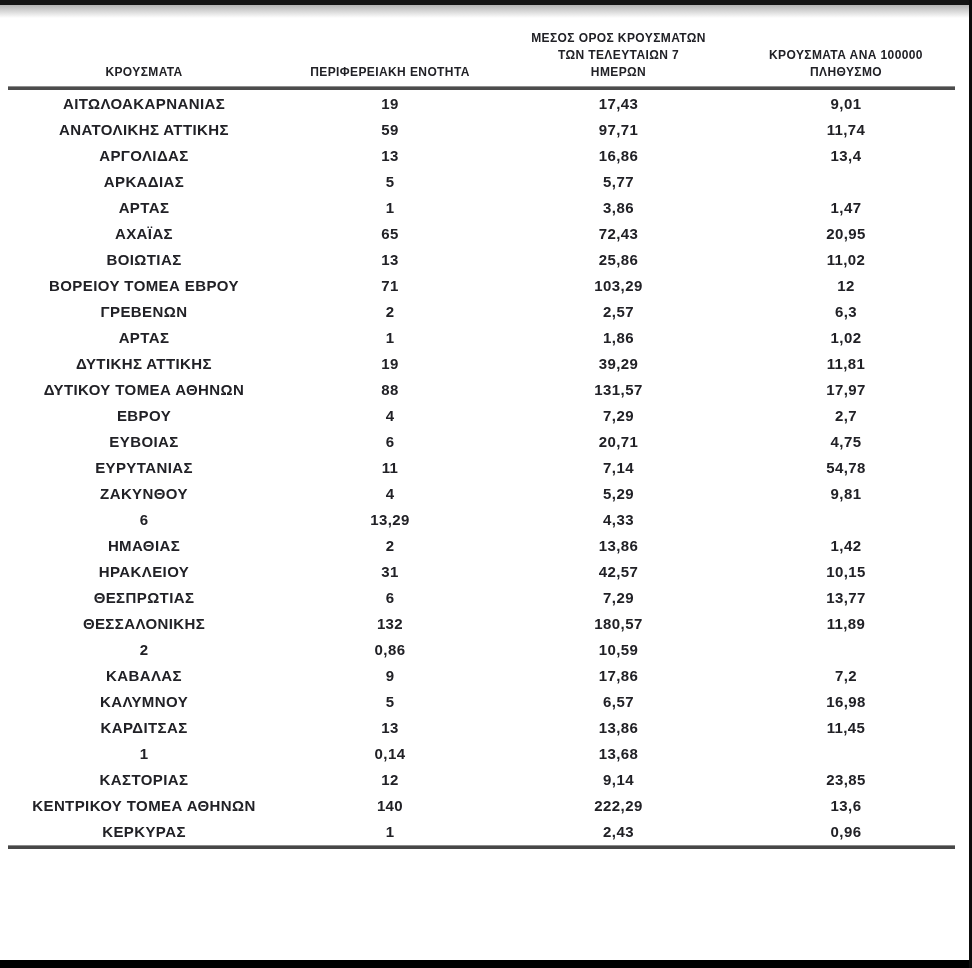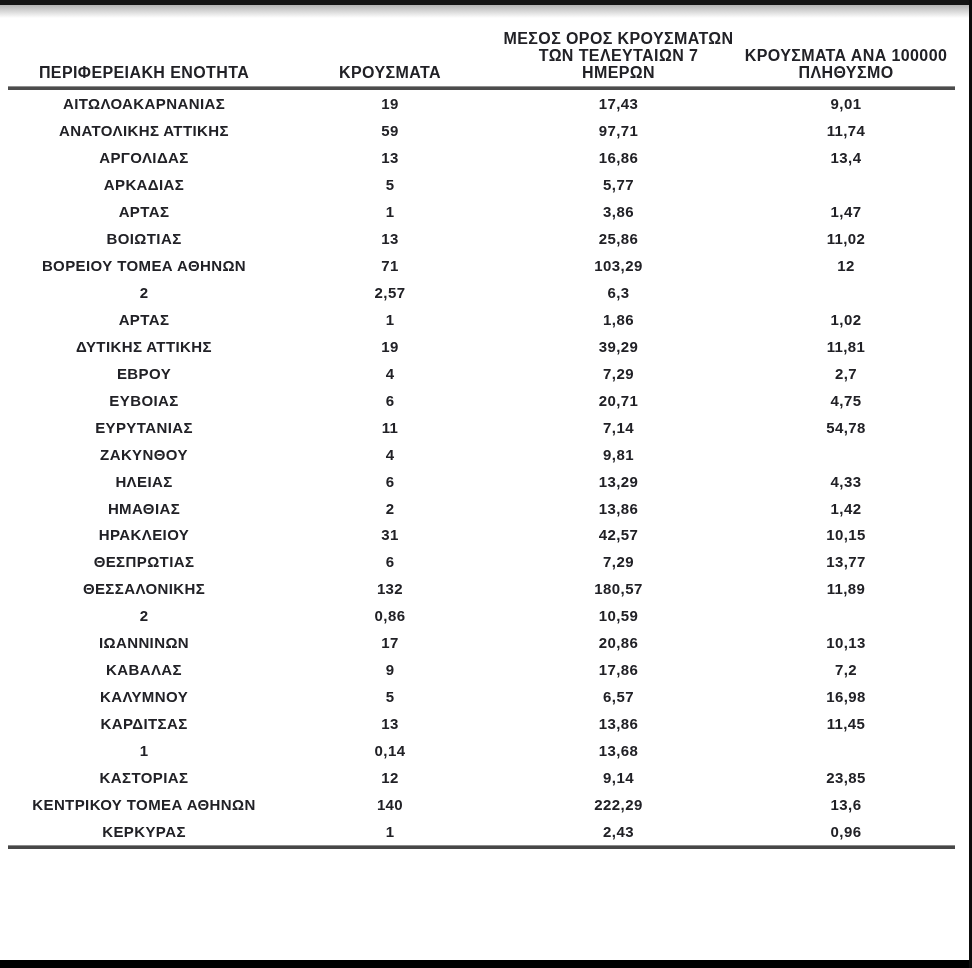--- a/index.html
+++ b/index.html
@@ -11,21 +11,21 @@
   .top-bar{position:absolute;top:0;left:0;width:972px;height:5px;background:#141414;z-index:3;}
   .top-shadow{position:absolute;top:5px;left:0;width:972px;height:13px;
     background:linear-gradient(#b3b3b3,#ffffff);z-index:2;}
   .right-strip{position:absolute;top:0;right:0;width:3px;height:968px;background:#0d0d0d;z-index:4;}
   .bottom-bar{position:absolute;bottom:0;left:0;width:972px;height:8px;background:#000000;z-index:3;}
 
   .table-wrap{position:absolute;left:8px;top:15px;width:947px;z-index:1;color:#212126;}
 
   .thead{display:grid;grid-template-columns:272px 220px 237px 218px;align-items:end;height:71px;}
   .th{
-    text-align:center;font-weight:bold;font-size:16px;line-height:17px;
+    text-align:center;font-weight:bold;font-size:12px;line-height:17px;
     letter-spacing:0.4px;padding-bottom:5px;color:#212126;
   }
   .rule{height:3px;background:#4c4c4c;border-top:1px solid #8f8f8f;}
   .rule-bottom{height:3px;background:#474747;border-top:1px solid #8a8a8a;}
 
   .tbody{display:flex;flex-direction:column;height:755px;}
   .tr{flex:1;display:grid;grid-template-columns:272px 220px 237px 218px;align-items:center;}
   .td{
     text-align:center;font-weight:bold;font-size:15px;letter-spacing:0.4px;
     color:#212126;white-space:nowrap;
@@ -35,24 +35,24 @@
 <body>
 
 <div class="top-bar"></div>
 <div class="top-shadow"></div>
 <div class="right-strip"></div>
 <div class="bottom-bar"></div>
 
 <div class="table-wrap">
   <div class="thead" id="thead">
       <div class="th">
+        <div>ΚΡΟΥΣΜΑΤΑ</div>
+      </div>
+      <div class="th">
         <div>ΠΕΡΙΦΕΡΕΙΑΚΗ ΕΝΟΤΗΤΑ</div>
-      </div>
-      <div class="th">
-        <div>ΚΡΟΥΣΜΑΤΑ</div>
       </div>
       <div class="th">
         <div>ΜΕΣΟΣ ΟΡΟΣ ΚΡΟΥΣΜΑΤΩΝ</div>
         <div>ΤΩΝ ΤΕΛΕΥΤΑΙΩΝ 7</div>
         <div>ΗΜΕΡΩΝ</div>
       </div>
       <div class="th">
         <div>ΚΡΟΥΣΜΑΤΑ ΑΝΑ 100000</div>
         <div>ΠΛΗΘΥΣΜΟ</div>
       </div>
@@ -82,73 +82,86 @@
         <div class="td">5</div>
         <div class="td">5,77</div>
       </div>
       <div class="tr">
         <div class="td">ΑΡΤΑΣ</div>
         <div class="td">1</div>
         <div class="td">3,86</div>
         <div class="td">1,47</div>
       </div>
       <div class="tr">
+        <div class="td">ΑΧΑΪΑΣ</div>
+        <div class="td">65</div>
+        <div class="td">72,43</div>
+        <div class="td">20,95</div>
+      </div>
+      <div class="tr">
         <div class="td">ΒΟΙΩΤΙΑΣ</div>
         <div class="td">13</div>
         <div class="td">25,86</div>
         <div class="td">11,02</div>
       </div>
       <div class="tr">
-        <div class="td">ΒΟΡΕΙΟΥ ΤΟΜΕΑ ΑΘΗΝΩΝ</div>
+        <div class="td">ΒΟΡΕΙΟΥ ΤΟΜΕΑ ΕΒΡΟΥ</div>
         <div class="td">71</div>
         <div class="td">103,29</div>
         <div class="td">12</div>
       </div>
       <div class="tr">
+        <div class="td">ΓΡΕΒΕΝΩΝ</div>
         <div class="td">2</div>
         <div class="td">2,57</div>
         <div class="td">6,3</div>
       </div>
       <div class="tr">
         <div class="td">ΑΡΤΑΣ</div>
         <div class="td">1</div>
         <div class="td">1,86</div>
         <div class="td">1,02</div>
       </div>
       <div class="tr">
         <div class="td">ΔΥΤΙΚΗΣ ΑΤΤΙΚΗΣ</div>
         <div class="td">19</div>
         <div class="td">39,29</div>
         <div class="td">11,81</div>
       </div>
       <div class="tr">
+        <div class="td">ΔΥΤΙΚΟΥ ΤΟΜΕΑ ΑΘΗΝΩΝ</div>
+        <div class="td">88</div>
+        <div class="td">131,57</div>
+        <div class="td">17,97</div>
+      </div>
+      <div class="tr">
         <div class="td">ΕΒΡΟΥ</div>
         <div class="td">4</div>
         <div class="td">7,29</div>
         <div class="td">2,7</div>
       </div>
       <div class="tr">
         <div class="td">ΕΥΒΟΙΑΣ</div>
         <div class="td">6</div>
         <div class="td">20,71</div>
         <div class="td">4,75</div>
       </div>
       <div class="tr">
         <div class="td">ΕΥΡΥΤΑΝΙΑΣ</div>
         <div class="td">11</div>
         <div class="td">7,14</div>
         <div class="td">54,78</div>
       </div>
       <div class="tr">
         <div class="td">ΖΑΚΥΝΘΟΥ</div>
         <div class="td">4</div>
+        <div class="td">5,29</div>
         <div class="td">9,81</div>
       </div>
       <div class="tr">
-        <div class="td">ΗΛΕΙΑΣ</div>
         <div class="td">6</div>
         <div class="td">13,29</div>
         <div class="td">4,33</div>
       </div>
       <div class="tr">
         <div class="td">ΗΜΑΘΙΑΣ</div>
         <div class="td">2</div>
         <div class="td">13,86</div>
         <div class="td">1,42</div>
       </div>
@@ -169,26 +182,20 @@
         <div class="td">132</div>
         <div class="td">180,57</div>
         <div class="td">11,89</div>
       </div>
       <div class="tr">
         <div class="td">2</div>
         <div class="td">0,86</div>
         <div class="td">10,59</div>
       </div>
       <div class="tr">
-        <div class="td">ΙΩΑΝΝΙΝΩΝ</div>
-        <div class="td">17</div>
-        <div class="td">20,86</div>
-        <div class="td">10,13</div>
-      </div>
-      <div class="tr">
         <div class="td">ΚΑΒΑΛΑΣ</div>
         <div class="td">9</div>
         <div class="td">17,86</div>
         <div class="td">7,2</div>
       </div>
       <div class="tr">
         <div class="td">ΚΑΛΥΜΝΟΥ</div>
         <div class="td">5</div>
         <div class="td">6,57</div>
         <div class="td">16,98</div>

